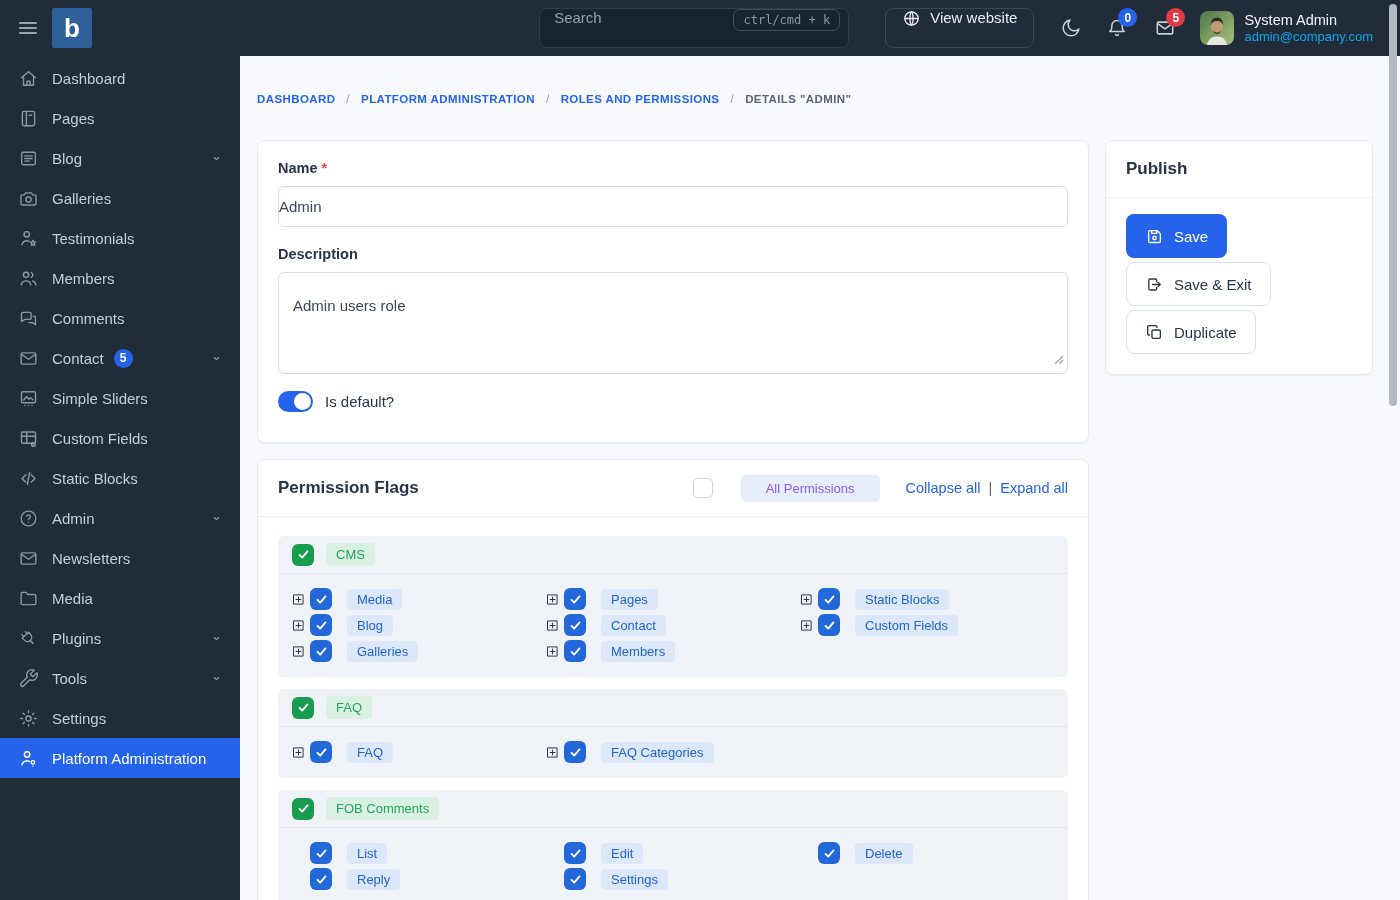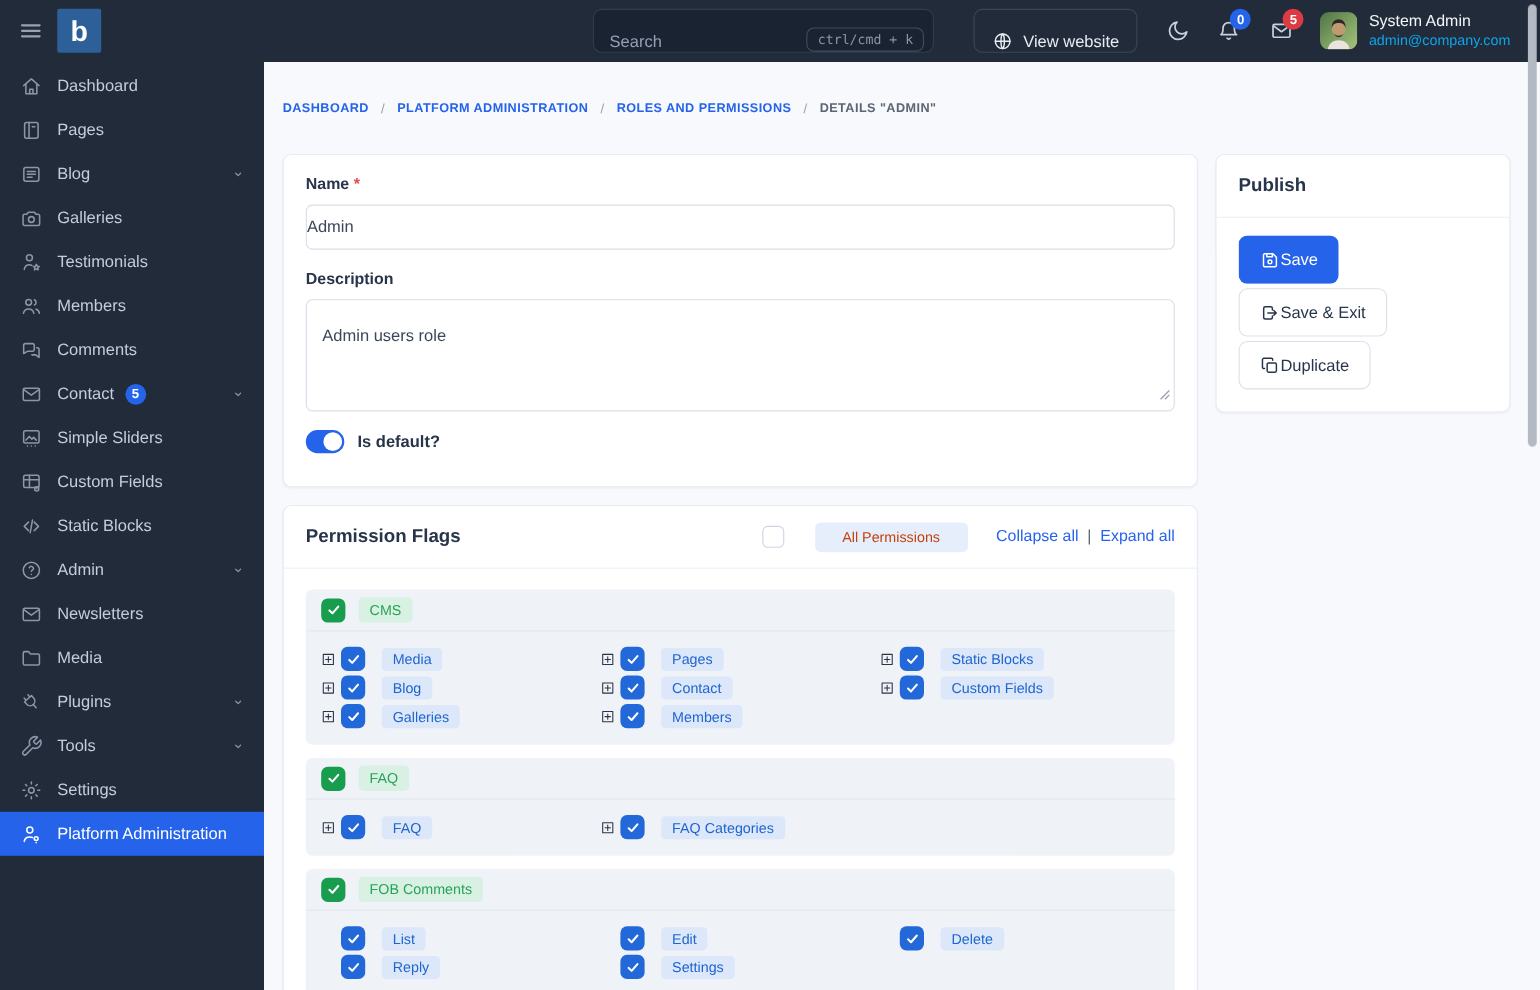--- a/index.html
+++ b/index.html
@@ -9,26 +9,26 @@
   
   .topbar { position:fixed; top:0; left:0; width:1400px; height:56px; background:#212b3a;
     display:flex; align-items:center; padding:0 27px 0 14px; z-index:20; }
   .hamburger { width:28px; height:28px; background:none; border:none; color:#98a2b3;
     display:flex; align-items:center; justify-content:center; cursor:pointer; }
   .logo { width:40px; height:40px; margin-left:10px; background:#2d6098; color:#fff;
     display:flex; align-items:center; justify-content:center; font-size:26px; font-weight:700;
     border-radius:2px; }
   .top-spacer { flex:1; }
   .searchbox { width:310px; height:40px; background:#1a2332; border:1px solid #313d4f;
-    border-radius:8px; display:flex; align-items:flex-end; padding:0 8px 0 14px; margin-right:36px;
+    border-radius:8px; display:flex; align-items:flex-start; padding:0 8px 0 14px; margin-right:36px;
     cursor:text; }
   .search-ph { color:#93a0b4; font-size:15px; flex:1; }
   .kbd { font-family:"DejaVu Sans Mono", monospace; font-size:12px; color:#8a94a6;
     border:1px solid #414d61; border-radius:7px; padding:3px 9px; white-space:nowrap; }
-  .btn-viewsite { height:40px; display:inline-flex; align-items:flex-end; gap:9px; padding:0 16px;
+  .btn-viewsite { height:40px; display:inline-flex; align-items:flex-start; gap:9px; padding:0 16px;
     background:transparent; border:1px solid #3b4658; border-radius:8px; color:#e9edf3;
     font-size:15px; cursor:pointer; font-family:inherit; }
   .iconbtn { background:none; border:none; color:#c9d1dc; cursor:pointer; position:relative;
     display:flex; align-items:center; justify-content:center; }
   .iconbtn.moon { margin-left:26px; }
   .iconbtn.bell { margin-left:24px; }
   .iconbtn.mailb { margin-left:26px; }
   .cbadge { position:absolute; top:-9px; right:-9px; min-width:19px; height:19px; padding:0 4px;
     border-radius:10px; font-size:12px; font-weight:600; color:#fff; display:flex;
     align-items:center; justify-content:center; }
@@ -75,36 +75,36 @@
     display:flex; align-items:baseline; gap:4px; }
   .req { color:#e5484d; font-weight:700; }
   .tinput { width:100%; height:41px; border:1px solid #d8dee8; border-radius:6px;
     padding:0 0; font-size:15px; color:#3b4658; font-family:inherit; background:#fff; }
   .desc-label { margin-top:19px; }
   .ta-wrap { position:relative; }
   .tarea { width:100%; height:102px; border:1px solid #d8dee8; border-radius:6px;
     padding:24px 14px; font-size:15px; color:#3b4658; font-family:inherit; resize:none;
     display:block; background:#fff; }
   .ta-grip { position:absolute; right:4px; bottom:5px; color:#9aa3af; pointer-events:none; }
-  .toggle-row { margin-top:17px; display:flex; align-items:center;font-weight:bold; }
+  .toggle-row { margin-top:17px; display:flex; align-items:center; }
   .toggle { width:35px; height:21px; border-radius:11px; background:#2563eb; position:relative;
     cursor:pointer; flex:none; }
   .toggle .knob { position:absolute; top:2px; right:2px; width:17px; height:17px;
     border-radius:50%; background:#fff; }
   .toggle-label { margin-left:12px; font-size:15px; color:#273449; }
 
   
   .perm-card { margin-top:16px; }
   .perm-head { display:flex; align-items:center; height:57px; padding:0 20px;
     border-bottom:1px solid #eceff4; }
   .perm-title { font-size:17px; font-weight:700; color:#273449; }
   .perm-controls { margin-left:auto; display:flex; align-items:center; }
   .cb-plain { width:20px; height:20px; border:1px solid #ccd5e0; border-radius:5px;
     background:#fff; cursor:pointer; flex:none; }
-  .pill-allperm { margin-left:28px; background:#e7eefb; color:#c2410c; font-size:13px;
+  .pill-allperm { margin-left:28px; background:#e7eefb; color:#8b5cf6; font-size:13px;
     font-weight:500; padding:6px 25px; border-radius:5px; cursor:pointer; }
   .perm-links { margin-left:26px; font-size:14.5px; display:flex; align-items:center; }
   .plink { color:#2563eb; text-decoration:none; cursor:pointer; }
   .pl-sep { color:#5b6573; margin:0 8px; }
   .perm-body { padding:19px 20px 20px; }
 
   .perm-section { background:#eff3f8; border-radius:6px; margin-bottom:12px; }
   .sec-head { display:flex; align-items:center; padding:7px 14px; height:37px; }
   .cb { width:22px; height:22px; border-radius:6px; display:flex; align-items:center;
     justify-content:center; color:#fff; cursor:pointer; flex:none; }
@@ -119,21 +119,21 @@
     cursor:pointer; flex:none; }
   .expand-box.hidden { visibility:hidden; }
   .item-badge { margin-left:15px; background:#dce8fa; color:#2065cf; font-size:13px;
     font-weight:500; padding:3px 10px; border-radius:4px; }
 
   
   .pub-title { padding:18px 20px; font-size:17px; font-weight:700; color:#273449;
     border-bottom:1px solid #eceff4; }
   .pub-body { padding:16px 20px 20px; display:flex; flex-direction:column; gap:4px;
     align-items:flex-start; }
-  .btn { display:inline-flex; align-items:center; height:44px; padding:0 18px;
+  .btn { display:inline-flex; align-items:center; gap:10px; height:44px; padding:0 18px;
     border-radius:8px; font-size:15px; font-weight:500; cursor:pointer; font-family:inherit;
     border:1px solid transparent; }
   .btn-primary { background:#2563eb; color:#fff; }
   .btn-outline { background:#fff; border-color:#dbe1e9; color:#273449; }
 
   
   .vscroll { position:fixed; top:4px; right:3px; width:8px; height:402px; background:#b4bac3;
     border-radius:4px; z-index:50; }
 </style>
 </head>

